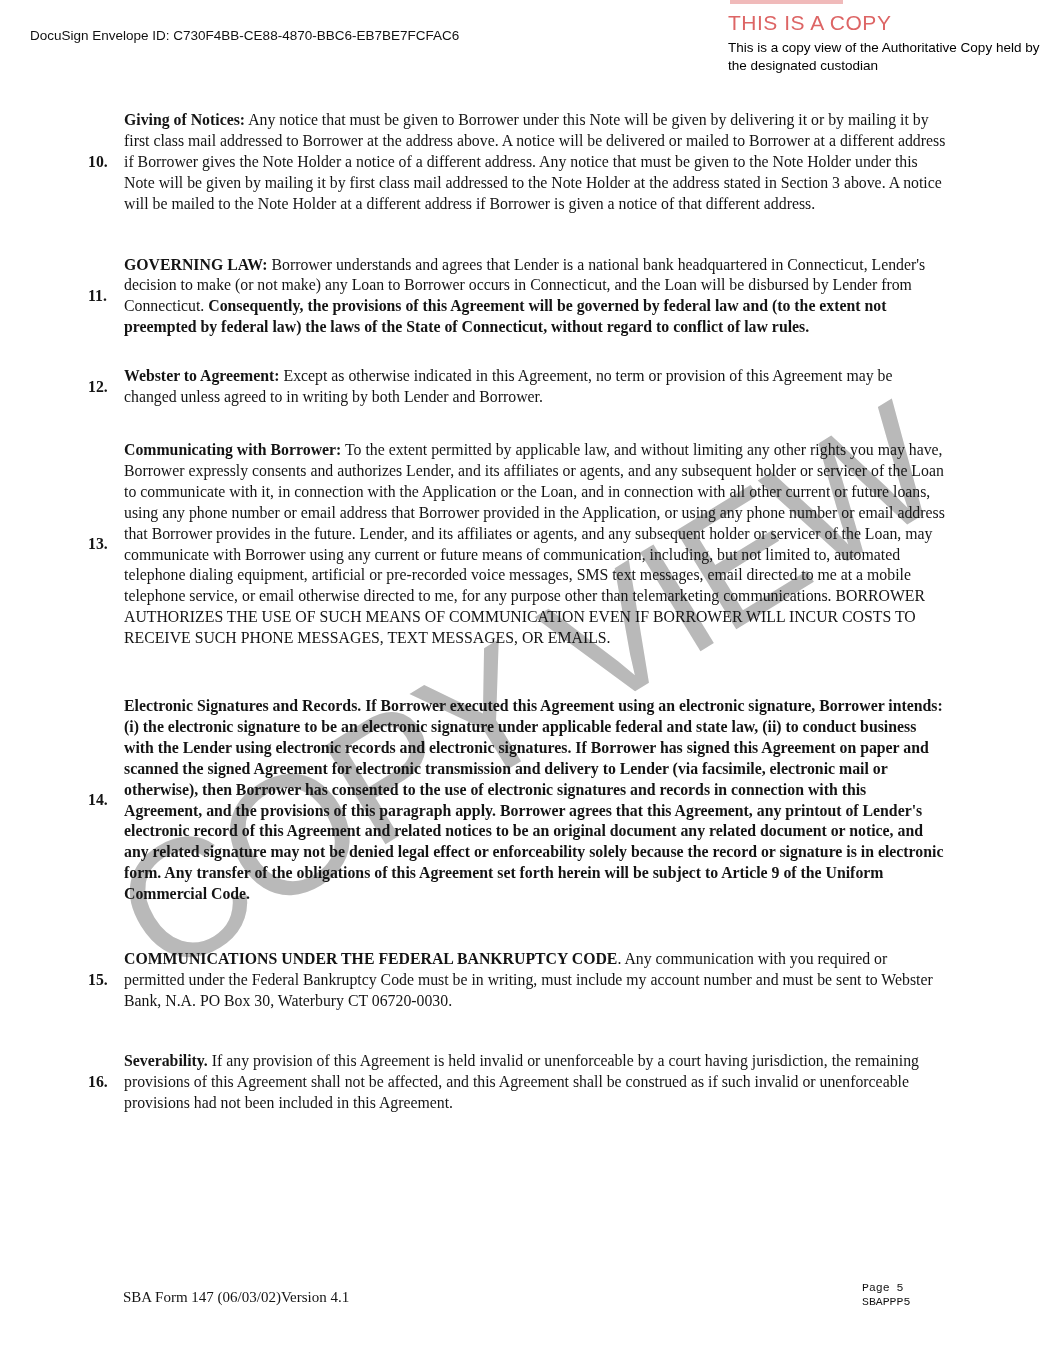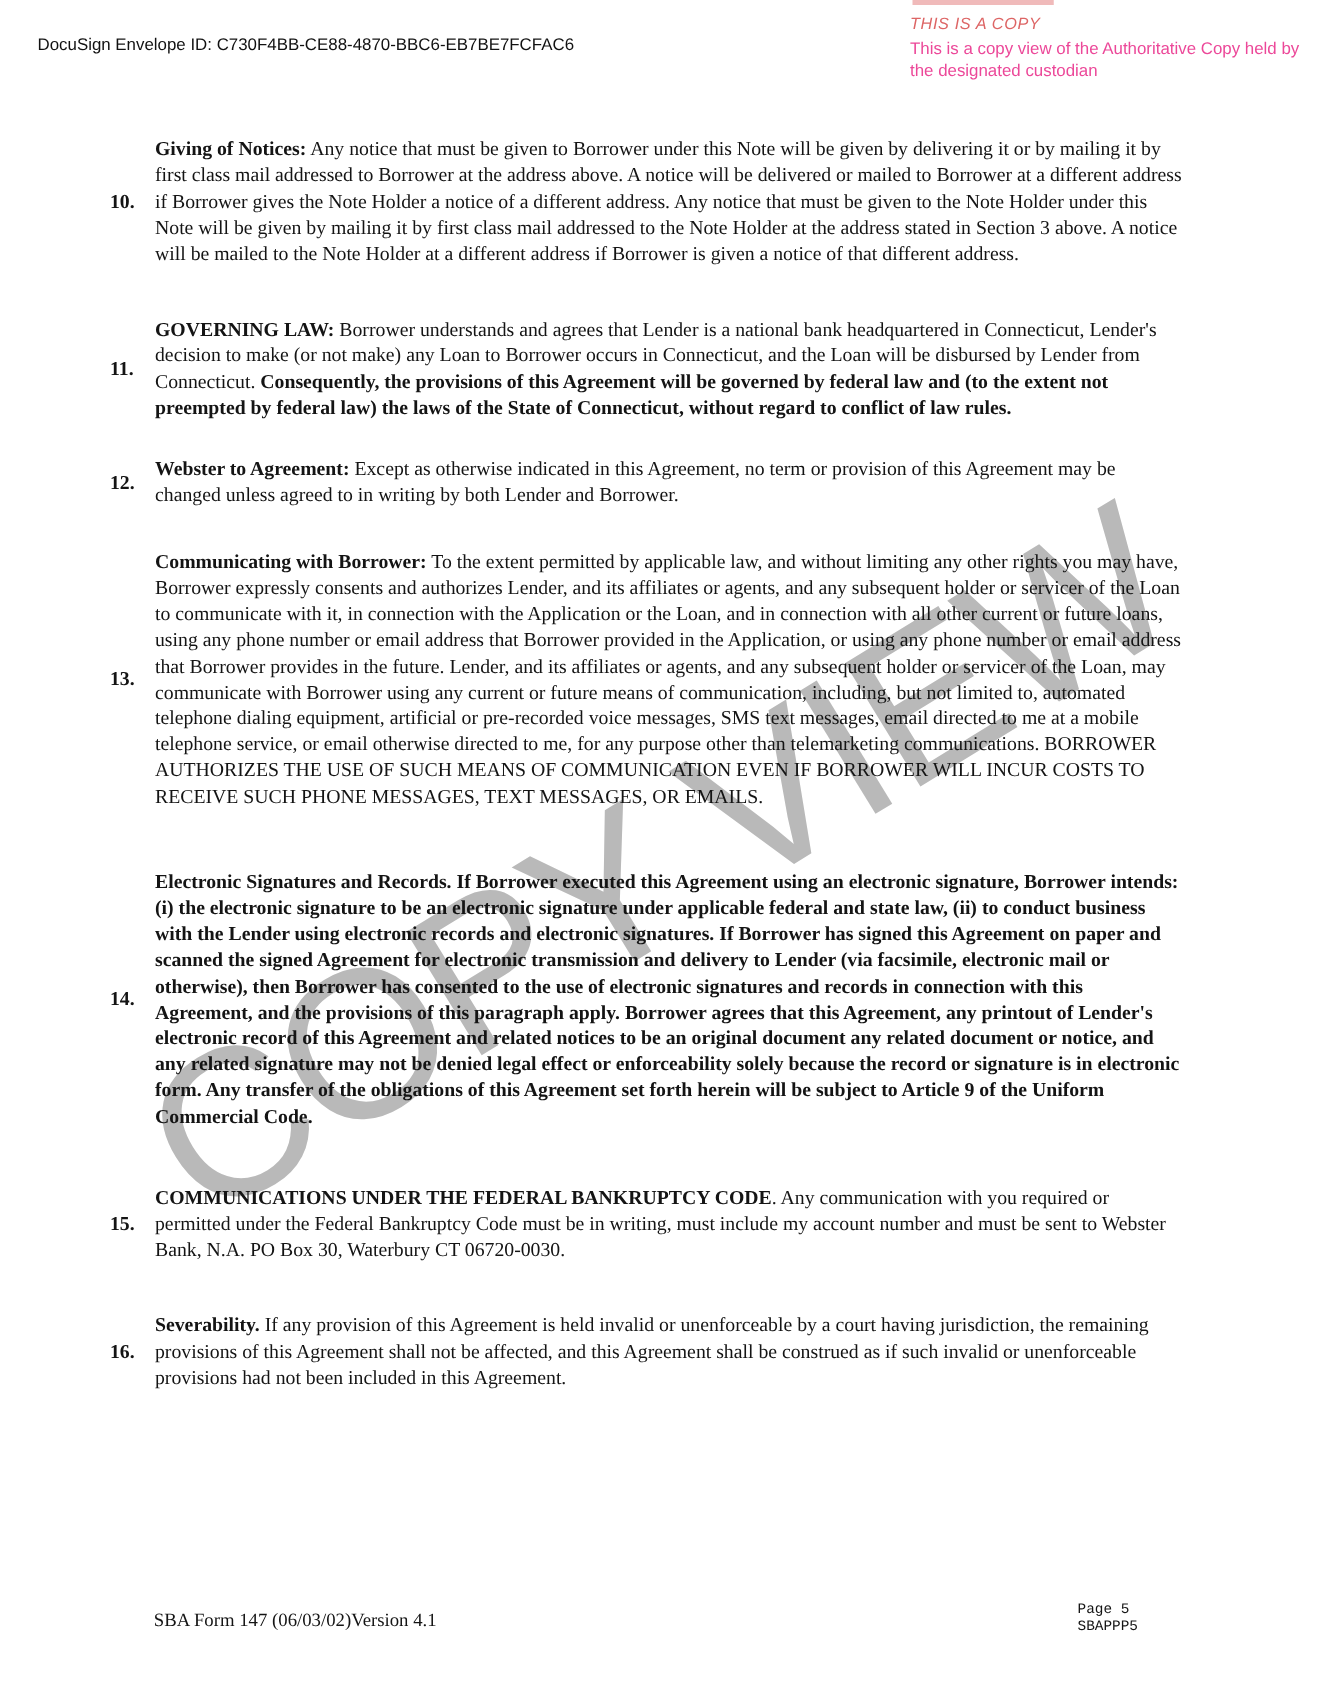--- a/index.html
+++ b/index.html
@@ -33,22 +33,22 @@
   }
   .copy-frag{
     position:absolute;left:730px;top:0;width:113px;height:4px;
     background:#eba3a3;opacity:.75;z-index:3;
   }
   .copy-box{
     position:absolute;left:728px;top:11px;width:322px;
     font-family:"Liberation Sans", sans-serif;
     color:#dd6565;z-index:3;
   }
-  .copy-title{font-size:13px;letter-spacing:.5px;font-style:italic;}
-  .copy-sub{font-size:13.5px;line-height:18px;margin-top:4px;color:#ec4899;}
+  .copy-title{font-size:21px;letter-spacing:.5px;}
+  .copy-sub{font-size:13.5px;line-height:18px;margin-top:4px;color:#000000;}
   
   .content{
     position:absolute;left:88px;top:110px;width:866px;z-index:2;
   }
   .section{display:flex;align-items:center;}
   .num{
     flex:none;width:36px;
     font-weight:bold;font-size:15.8px;line-height:20.9px;
   }
   .para{

